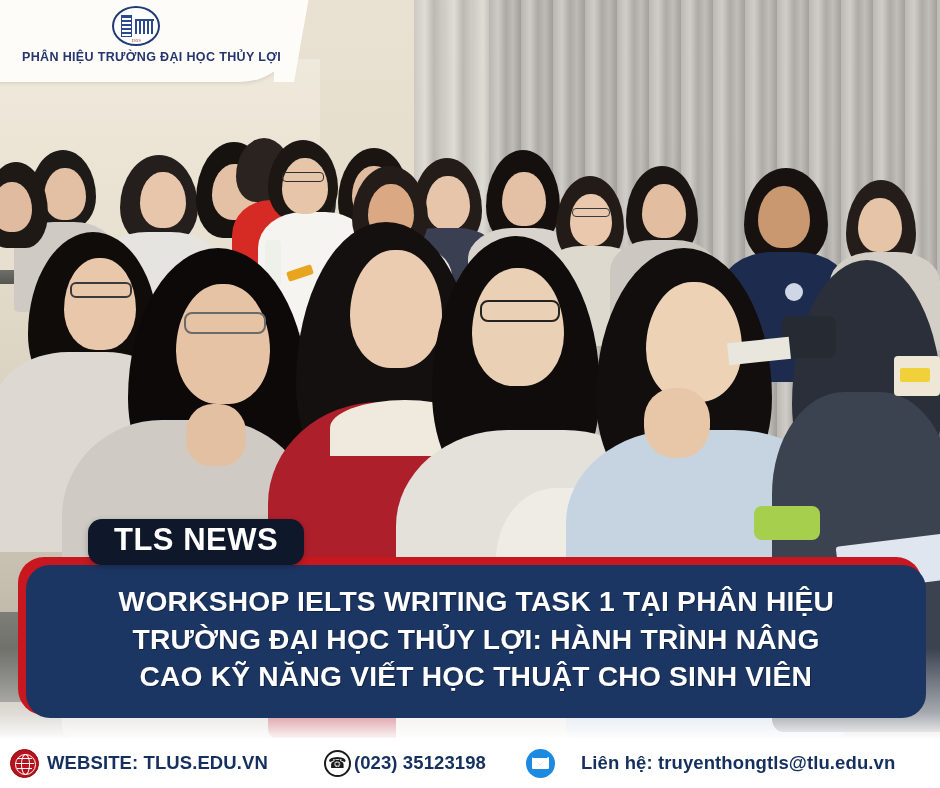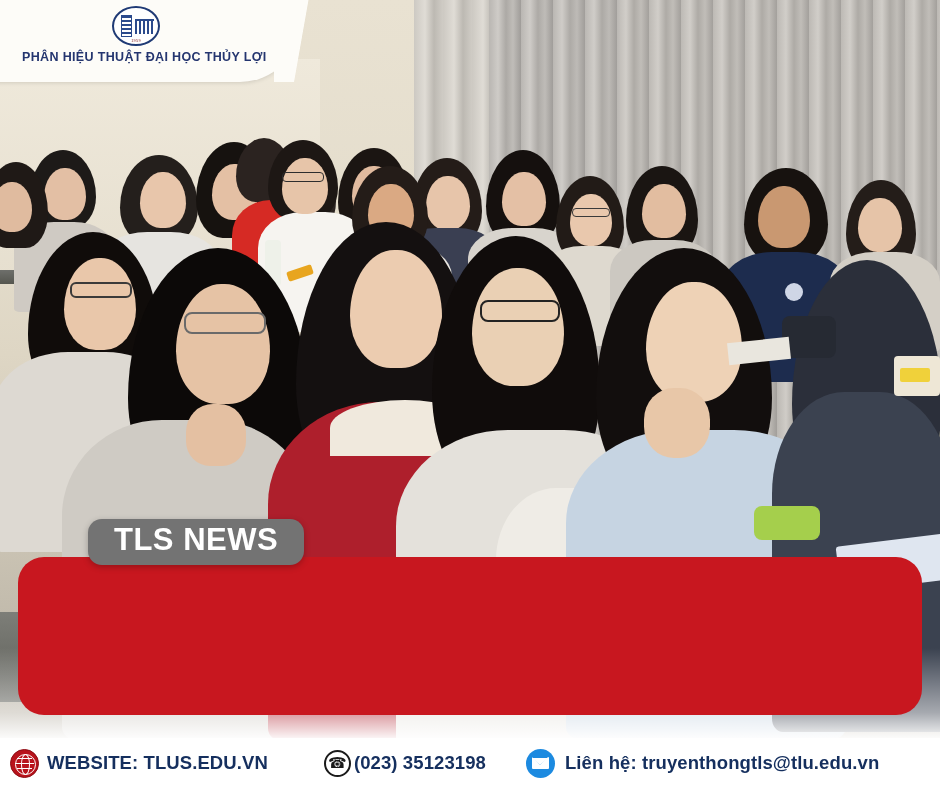--- a/index.html
+++ b/index.html
@@ -94,21 +94,21 @@
   }
   .header-title {
     position: absolute; left: 22px; top: 50px; z-index: 9;
     font-size: 12.5px; font-weight: 700; letter-spacing: .35px;
     color: #24356f; white-space: nowrap;
   }
 
   
   .news-badge {
     position: absolute; left: 88px; top: 519px; z-index: 12;
-    background: #737373;
+    background: #0f172a;
     color: #ffffff;
     padding: 5px 26px 8px 26px;
     border-radius: 14px;
     font-size: 31px; font-weight: 700; letter-spacing: .5px; line-height: 1.05;
     box-shadow: 0 2px 6px rgba(0,0,0,.25);
   }
 
   
   .banner-red {
     position: absolute; left: 18px; top: 557px; z-index: 10;
@@ -203,21 +203,21 @@
   .icon-mail .env:after {
     content: ""; position: absolute; left: 0.5px; top: 0.5px;
     width: 0; height: 0;
     border-left: 8px solid transparent;
     border-right: 8px solid transparent;
     border-top: 7px solid #ffffff;
   }
 
   .f-website { margin-left: 10px; }
   .f-phone { margin-left: 56px; }
-  .f-email { margin-left: 40px; }
+  .f-email { margin-left: 40px; gap: 16px; }
 </style>
 </head>
 <body>
 
 <div class="poster">
 
   <div class="photo">
     <div class="bg-wall"></div>
     <div class="bg-board"></div>
     <div class="bg-curtain2"></div>
@@ -335,25 +335,30 @@
   </div>
 
   <div class="header-bar"></div>
   <div class="logo-wrap">
     <div class="logo-circle">
       <div class="lg-left"></div>
       <div class="lg-right"></div>
       <div class="lg-year">1959</div>
     </div>
   </div>
-  <div class="header-title">PHÂN HIỆU THUẬT ĐẠI HỌC THỦY LỢI</div>
+  <div class="header-title">PHÂN HIỆU TRƯỜNG ĐẠI HỌC THỦY LỢI</div>
 
   <div class="news-badge">TLS NEWS</div>
 
   <div class="banner-red"></div>
+  <div class="banner-navy">
+    <div class="title-line">WORKSHOP IELTS WRITING TASK 1 TẠI PHÂN HIỆU</div>
+    <div class="title-line">TRƯỜNG ĐẠI HỌC THỦY LỢI: HÀNH TRÌNH NÂNG</div>
+    <div class="title-line">CAO KỸ NĂNG VIẾT HỌC THUẬT CHO SINH VIÊN</div>
+  </div>
 
   <div class="footer">
     <div class="f-item f-website">
       <span class="icon-globe">
         <span class="globe-lat"></span>
         <span class="globe-lat2"></span>
         <span class="globe-lat3"></span>
       </span>
       <span class="f-text">WEBSITE: TLUS.EDU.VN</span>
     </div>

